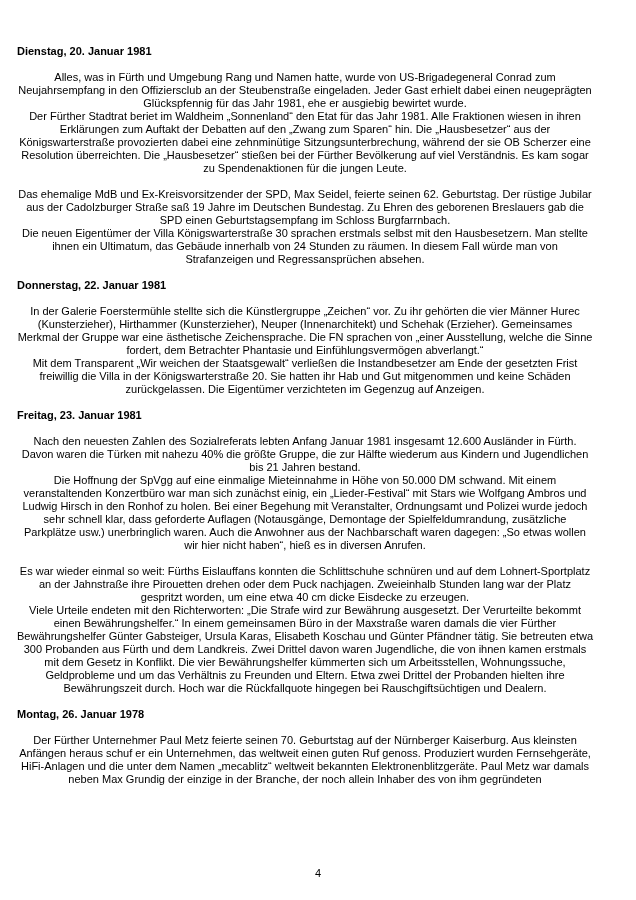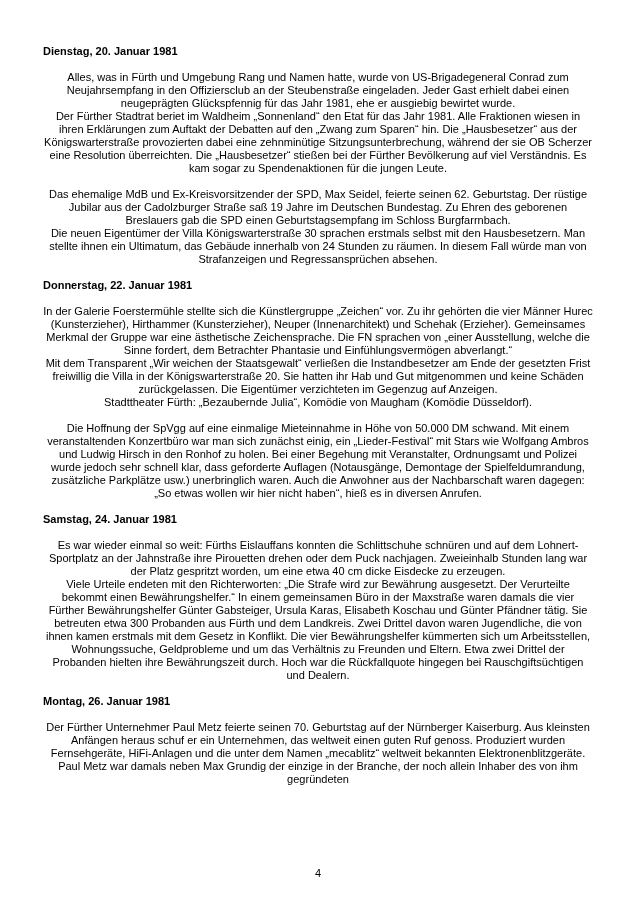--- a/index.html
+++ b/index.html
@@ -8,21 +8,21 @@
     width: 636px;
     height: 900px;
     font-family: "Liberation Sans", sans-serif;
     color: #000000;
   }
   .page {
     position: relative;
     width: 636px;
     height: 900px;
     background: #ffffff;
-    padding: 45px 43px 0 43px;
+    padding: 45px 43px 0 17px;
     font-size: 11px;
     line-height: 13px;
     overflow: hidden;
   }
   .day { margin: 0 0 13px 0; }
   .heading {
     font-size: 11px;
     font-weight: bold;
     line-height: 13px;
     margin: 0 0 13px 0;
@@ -54,35 +54,35 @@
 
   <section class="day">
     <p class="para">Das ehemalige MdB und Ex-Kreisvorsitzender der SPD, Max Seidel, feierte seinen 62. Geburtstag. Der rüstige Jubilar aus der Cadolzburger Straße saß 19 Jahre im Deutschen Bundestag. Zu Ehren des geborenen Breslauers gab die SPD einen Geburtstagsempfang im Schloss Burgfarrnbach.</p>
     <p class="para">Die neuen Eigentümer der Villa Königswarterstraße 30 sprachen erstmals selbst mit den Hausbesetzern. Man stellte ihnen ein Ultimatum, das Gebäude innerhalb von 24 Stunden zu räumen. In diesem Fall würde man von Strafanzeigen und Regressansprüchen absehen.</p>
   </section>
 
   <section class="day">
     <h2 class="heading">Donnerstag, 22. Januar 1981</h2>
     <p class="para">In der Galerie Foerstermühle stellte sich die Künstlergruppe „Zeichen“ vor. Zu ihr gehörten die vier Männer Hurec (Kunsterzieher), Hirthammer (Kunsterzieher), Neuper (Innenarchitekt) und Schehak (Erzieher). Gemeinsames Merkmal der Gruppe war eine ästhetische Zeichensprache. Die FN sprachen von „einer Ausstellung, welche die Sinne fordert, dem Betrachter Phantasie und Einfühlungsvermögen abverlangt.“</p>
     <p class="para">Mit dem Transparent „Wir weichen der Staatsgewalt“ verließen die Instandbesetzer am Ende der gesetzten Frist freiwillig die Villa in der Königswarterstraße 20. Sie hatten ihr Hab und Gut mitgenommen und keine Schäden zurückgelassen. Die Eigentümer verzichteten im Gegenzug auf Anzeigen.</p>
-    <p class="para">Stadttheater Fürth: „Bezaubernde Julia“, Komödie von Maugham (Komödie Düsseldorf).</p>
   </section>
 
   <section class="day">
+    <h2 class="heading">Freitag, 23. Januar 1981</h2>
+    <p class="para">Nach den neuesten Zahlen des Sozialreferats lebten Anfang Januar 1981 insgesamt 12.600 Ausländer in Fürth. Davon waren die Türken mit nahezu 40% die größte Gruppe, die zur Hälfte wiederum aus Kindern und Jugendlichen bis 21 Jahren bestand.</p>
     <p class="para">Die Hoffnung der SpVgg auf eine einmalige Mieteinnahme in Höhe von 50.000 DM schwand. Mit einem veranstaltenden Konzertbüro war man sich zunächst einig, ein „Lieder-Festival“ mit Stars wie Wolfgang Ambros und Ludwig Hirsch in den Ronhof zu holen. Bei einer Begehung mit Veranstalter, Ordnungsamt und Polizei wurde jedoch sehr schnell klar, dass geforderte Auflagen (Notausgänge, Demontage der Spielfeldumrandung, zusätzliche Parkplätze usw.) unerbringlich waren. Auch die Anwohner aus der Nachbarschaft waren dagegen: „So etwas wollen wir hier nicht haben“, hieß es in diversen Anrufen.</p>
   </section>
 
   <section class="day">
-    <h2 class="heading">Samstag, 24. Januar 1981</h2>
     <p class="para">Es war wieder einmal so weit: Fürths Eislauffans konnten die Schlittschuhe schnüren und auf dem Lohnert-Sportplatz an der Jahnstraße ihre Pirouetten drehen oder dem Puck nachjagen. Zweieinhalb Stunden lang war der Platz gespritzt worden, um eine etwa 40 cm dicke Eisdecke zu erzeugen.</p>
     <p class="para">Viele Urteile endeten mit den Richterworten: „Die Strafe wird zur Bewährung ausgesetzt. Der Verurteilte bekommt einen Bewährungshelfer.“ In einem gemeinsamen Büro in der Maxstraße waren damals die vier Fürther Bewährungshelfer Günter Gabsteiger, Ursula Karas, Elisabeth Koschau und Günter Pfändner tätig. Sie betreuten etwa 300 Probanden aus Fürth und dem Landkreis. Zwei Drittel davon waren Jugendliche, die von ihnen kamen erstmals mit dem Gesetz in Konflikt. Die vier Bewährungshelfer kümmerten sich um Arbeitsstellen, Wohnungssuche, Geldprobleme und um das Verhältnis zu Freunden und Eltern. Etwa zwei Drittel der Probanden hielten ihre Bewährungszeit durch. Hoch war die Rückfallquote hingegen bei Rauschgiftsüchtigen und Dealern.</p>
   </section>
 
   <section class="day">
-    <h2 class="heading">Montag, 26. Januar 1981</h2>
+    <h2 class="heading">Montag, 26. Januar 1978</h2>
     <p class="para">Der Fürther Unternehmer Paul Metz feierte seinen 70. Geburtstag auf der Nürnberger Kaiserburg. Aus kleinsten Anfängen heraus schuf er ein Unternehmen, das weltweit einen guten Ruf genoss. Produziert wurden Fernsehgeräte, HiFi-Anlagen und die unter dem Namen „mecablitz“ weltweit bekannten Elektronenblitzgeräte. Paul Metz war damals neben Max Grundig der einzige in der Branche, der noch allein Inhaber des von ihm gegründeten</p>
   </section>
 
   <footer class="footer">
     <span>4</span>
   </footer>
 
 </main>
 
 </body></html>

